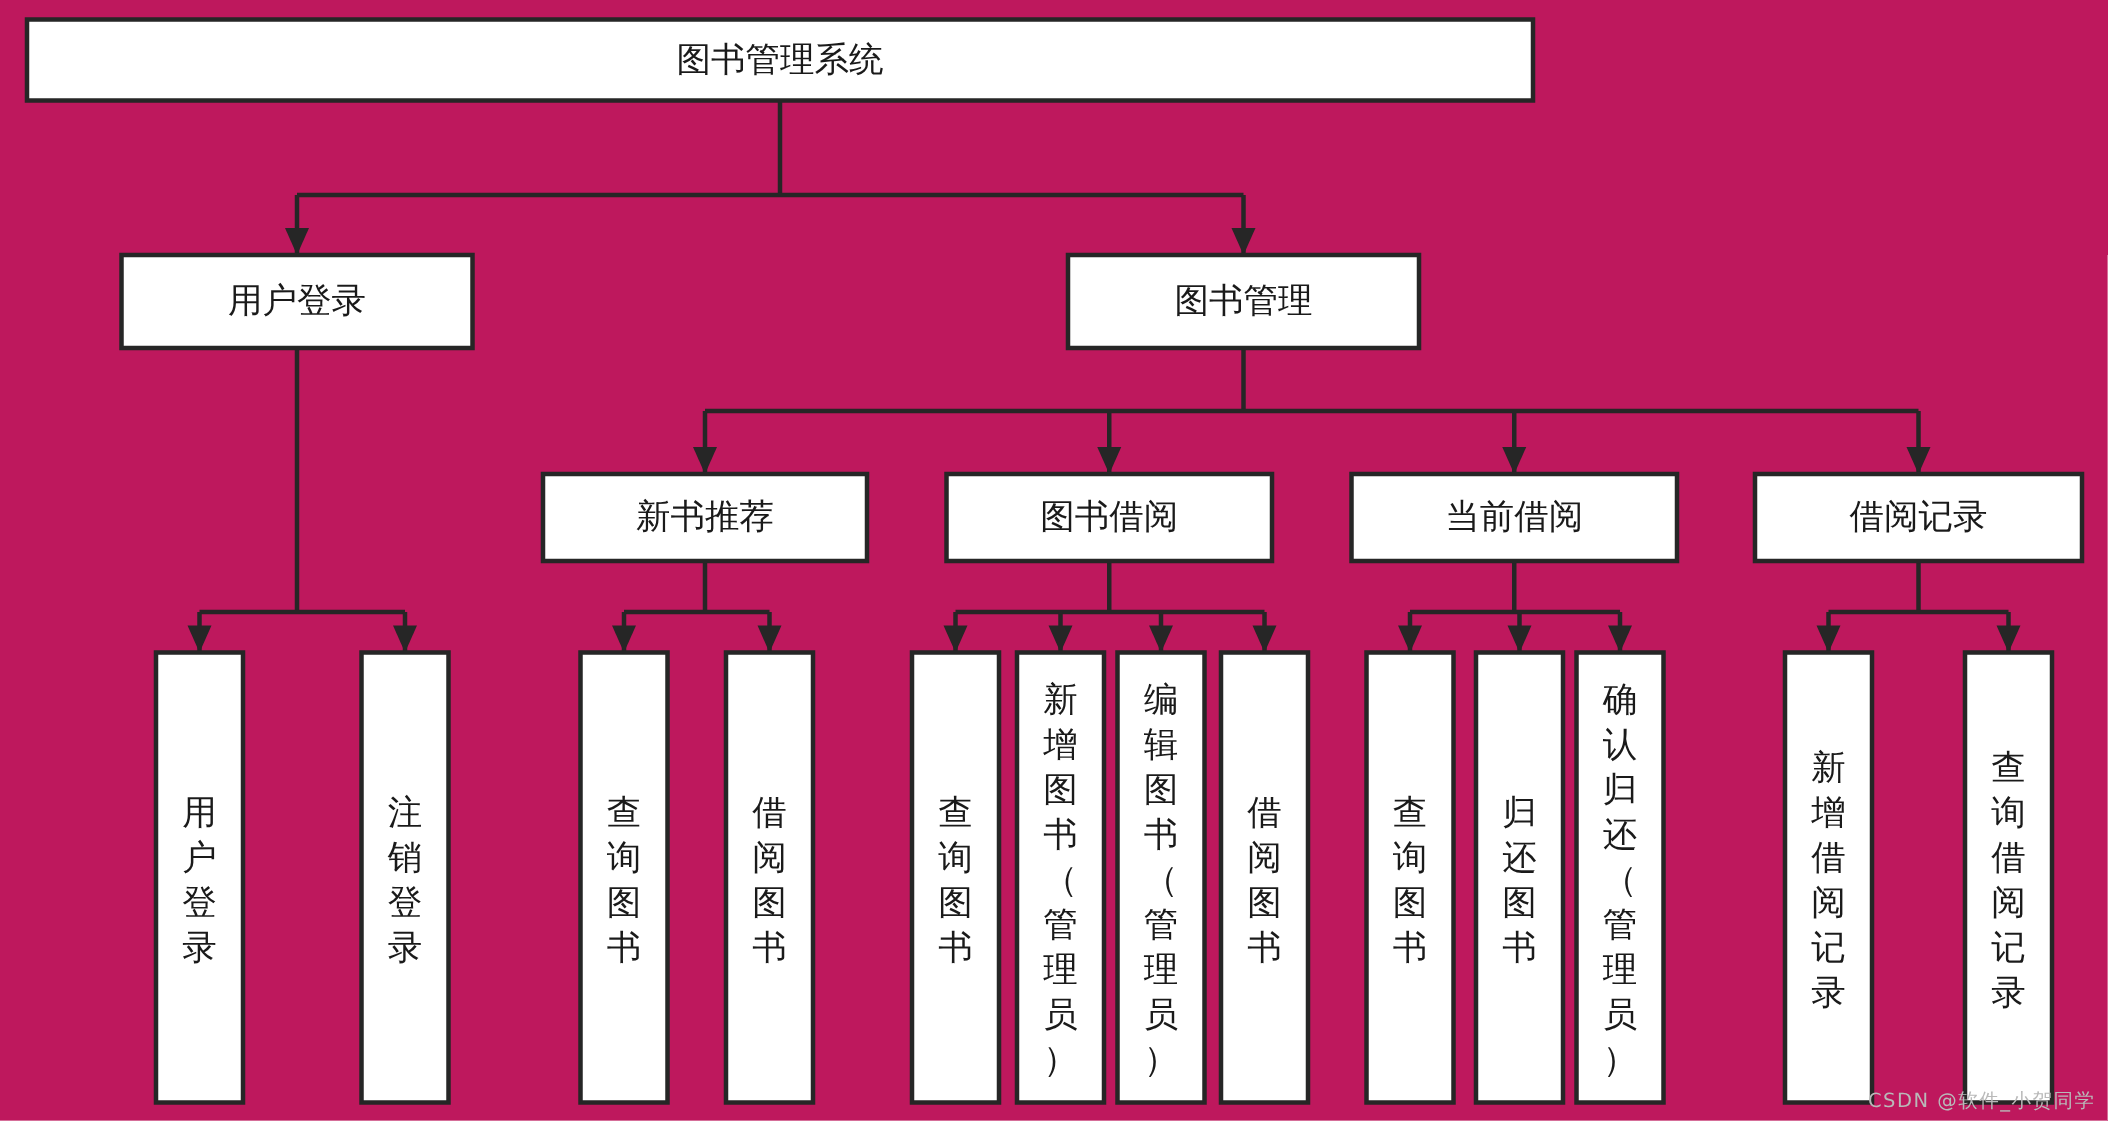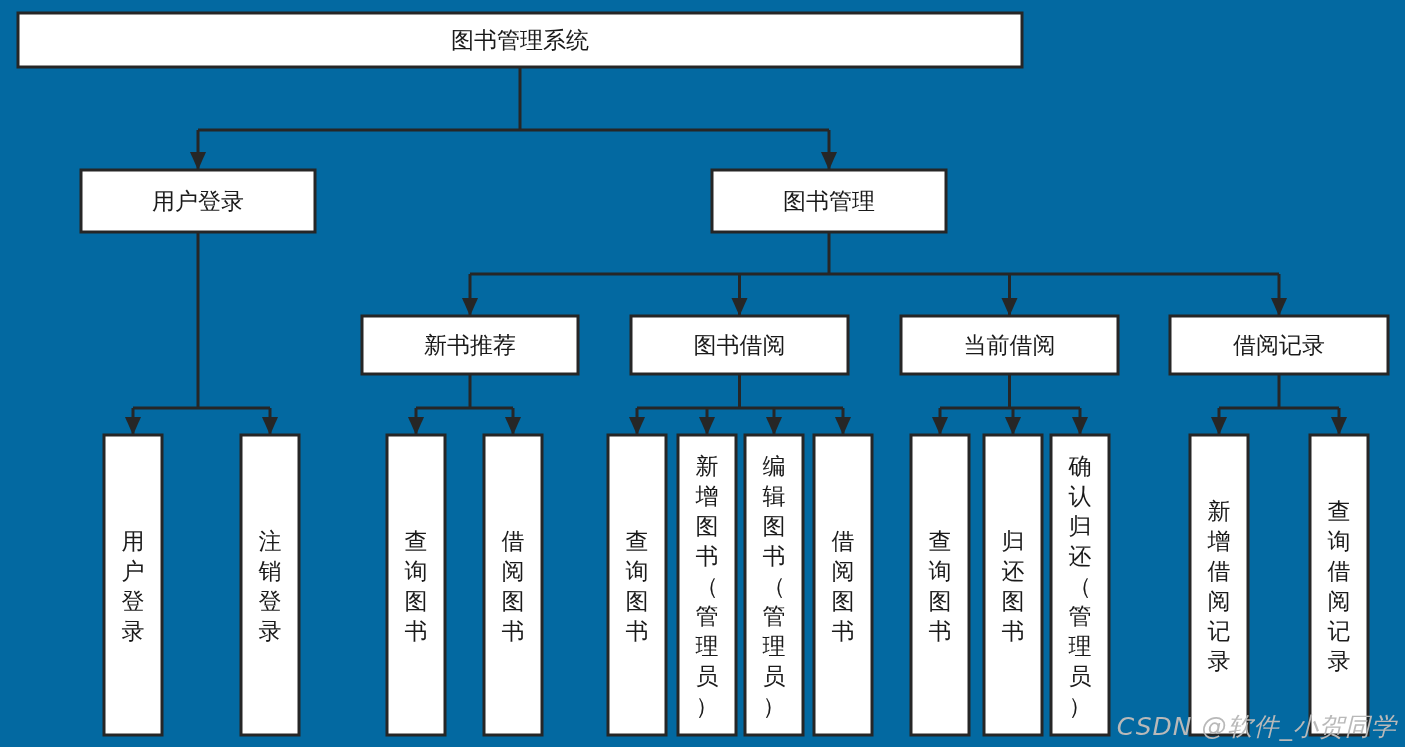--- a/index.html
+++ b/index.html
@@ -1,38 +1,38 @@
 <!DOCTYPE html>
 <html><head>
 <meta charset="utf-8">
 <title>图书管理系统 功能结构图</title>
 <style>
   html,body{margin:0;padding:0;background:#ffffff;}
   body{
     font-family:"DejaVu Sans","Liberation Sans",sans-serif;
     width:1405px;height:747px;overflow:hidden;
   }
-  #diagram-root{position:relative;width:1405px;height:747px;background:#0369a1;}
+  #diagram-root{position:relative;width:1405px;height:747px;background:#be185d;}
   svg#tree-svg{position:absolute;left:0;top:0;width:1405px;height:747px;display:block;}
   .node-box{fill:#ffffff;stroke:#262626;stroke-width:3;}
   .connector{stroke:#262626;stroke-width:3;fill:none;}
   .arrow-head{fill:#262626;stroke:none;}
   .node-label{
     font-family:"DejaVu Sans","Liberation Sans",sans-serif;
     fill:#1a1a1a;font-size:23px;text-anchor:middle;dominant-baseline:middle;
   }
   .node-label-v{
     font-family:"DejaVu Sans","Liberation Sans",sans-serif;
     fill:#1a1a1a;font-size:23px;text-anchor:middle;
   }
   .watermark{
     position:absolute;right:8px;bottom:4px;
     font-family:"DejaVu Sans","Liberation Sans",sans-serif;
-    font-size:25px;color:#b9b9b9;letter-spacing:1px;white-space:nowrap;
-    pointer-events:none;user-select:none;font-style:italic;
+    font-size:13px;color:#b9b9b9;letter-spacing:1px;white-space:nowrap;
+    pointer-events:none;user-select:none;
   }
 </style>
 </head>
 <body>
 
 <div id="diagram-root">
   <svg id="tree-svg" viewBox="0 0 1405 747" xmlns="http://www.w3.org/2000/svg">
     <g id="edge-layer">
         <g>
           <path d="M 520 67 L 520 130" class="connector"></path>

